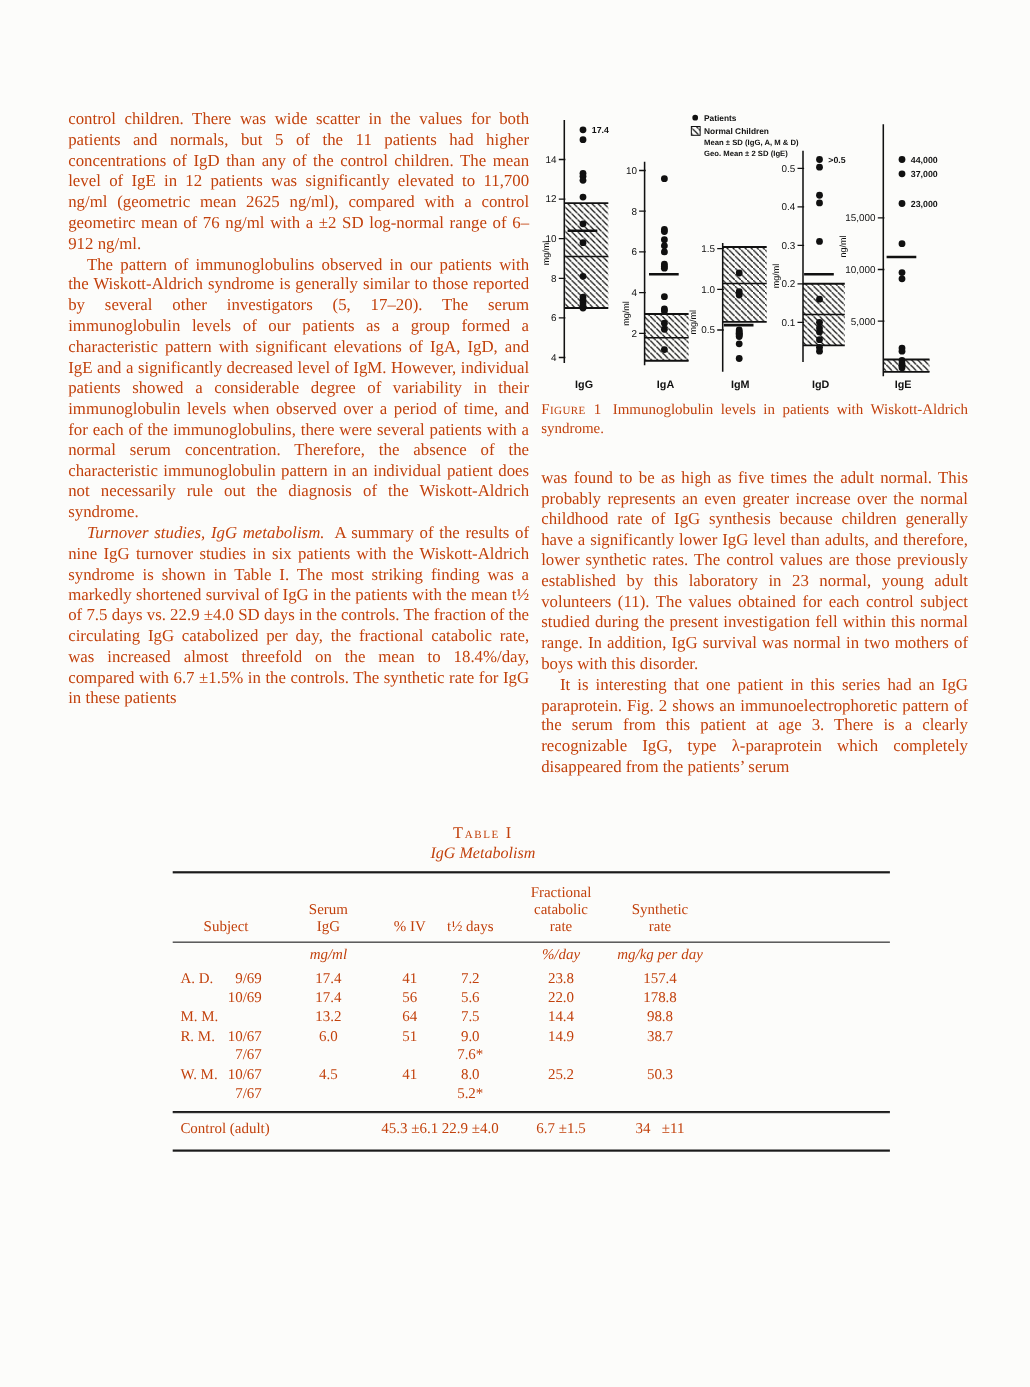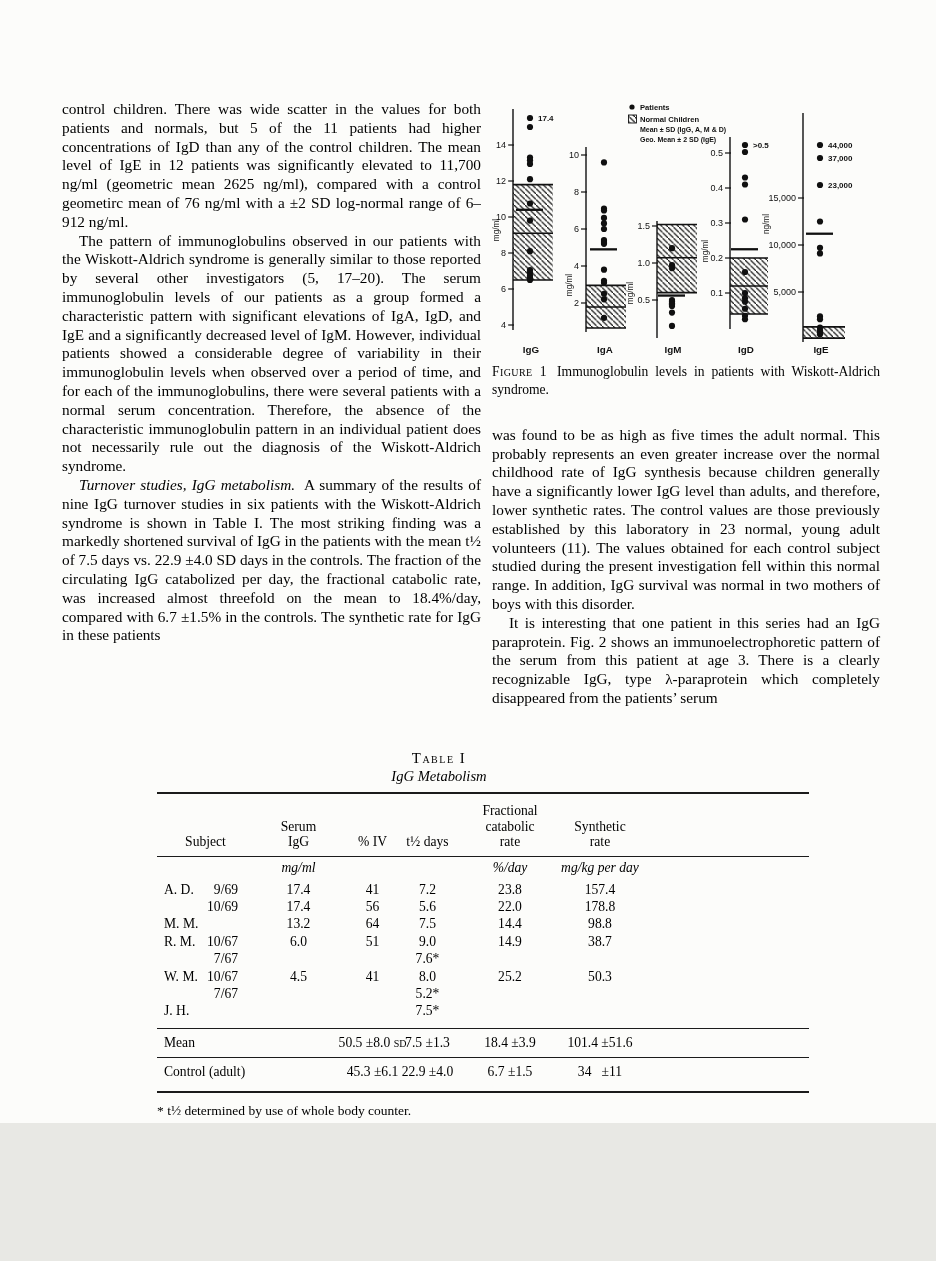--- a/index.html
+++ b/index.html
@@ -1,16 +1,16 @@
 <!DOCTYPE html>
 <html><head>
 <meta charset="utf-8">
 <style>
   html,body{margin:0;padding:0;background:#e8e8e4;}
-  .page{position:relative;width:936px;height:1123px;margin:0 auto;background:#fcfcfa;color:#000000;
+  .page{position:relative;width:936px;height:1261px;margin:0 auto;background:#fcfcfa;color:#c2410c;
         font-family:"Liberation Serif", serif;overflow:hidden;}
   
   .col{position:absolute;font-size:15.3px;line-height:18.8px;text-align:justify;}
   .col-left{left:62px;top:100px;width:419px;}
   .col-right{left:492px;top:95px;width:388px;}
   .col p{margin:0;}
   .indent{text-indent:17px;}
   .noindent{text-indent:0;}
   em.lead{font-style:italic;margin-right:9px;}
   
@@ -321,47 +321,27 @@
         </div>
         <div class="trow">
           <span class="tc tc-name"></span>
           <span class="tc tc-date">7/67</span>
           <span class="tc tc-serum"></span>
           <span class="tc tc-iv"></span>
           <span class="tc tc-t">5.2*</span>
           <span class="tc tc-fcr"></span>
           <span class="tc tc-syn"></span>
         </div>
-        <div class="trow">
-          <span class="tc tc-name">J. H.</span>
-          <span class="tc tc-date"></span>
-          <span class="tc tc-serum"></span>
-          <span class="tc tc-iv"></span>
-          <span class="tc tc-t">7.5*</span>
-          <span class="tc tc-fcr"></span>
-          <span class="tc tc-syn"></span>
-        </div>
       </div>
     <div class="rule-thin"></div>
-    <div class="trow sumrow" id="sum-row-0">
-        <span class="tc tc-label">Mean</span>
-        <span class="tc" style="grid-column: 4;">50.5 ±8.0 sd</span>
-        <span class="tc" style="grid-column: 5;">7.5 ±1.3</span>
-        <span class="tc" style="grid-column: 6;">18.4 ±3.9</span>
-        <span class="tc" style="grid-column: 7;">101.4 ±51.6</span>
-      </div>
     <div class="rule-thin"></div>
     <div class="trow sumrow" id="sum-row-1">
         <span class="tc tc-label">Control (adult)</span>
         <span class="tc" style="grid-column: 4;">45.3 ±6.1</span>
         <span class="tc" style="grid-column: 5;">22.9 ±4.0</span>
         <span class="tc" style="grid-column: 6;">6.7 ±1.5</span>
         <span class="tc" style="grid-column: 7;">34   ±11</span>
       </div>
     <div class="rule-heavy" style="margin-top:4px"></div>
-    <div class="footnotes">
-      <div>* t½ determined by use of whole body counter.</div>
-      <div>% IV; percentage of protein in the intravascular space.</div>
-    </div>
   </div>
 
 
 </div>
 
 </body></html>

